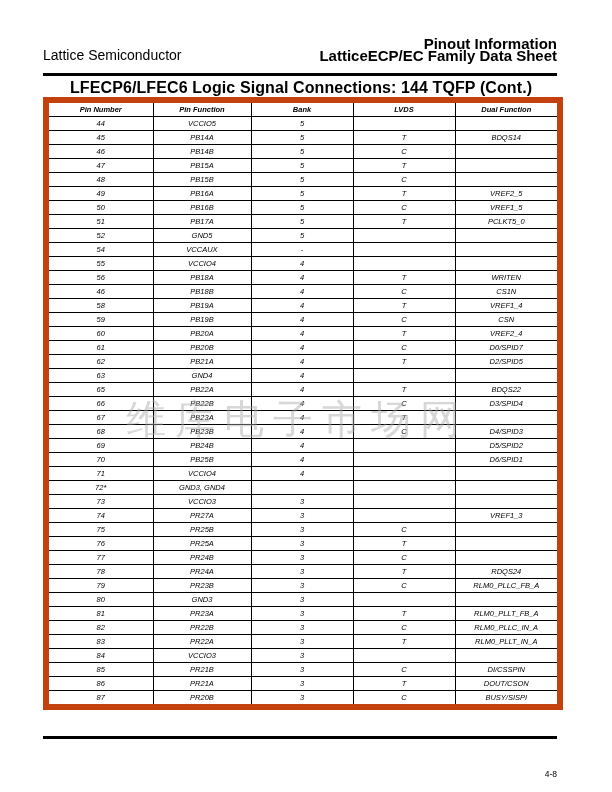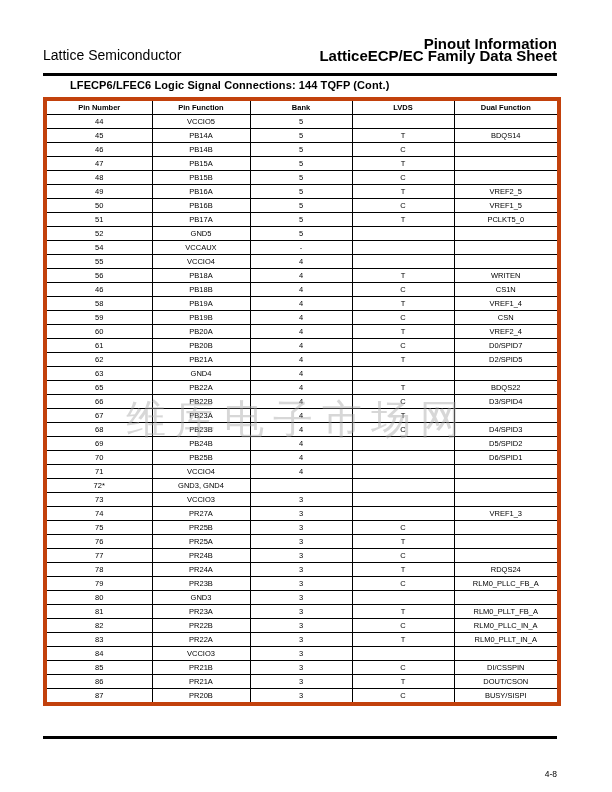--- a/index.html
+++ b/index.html
@@ -35,35 +35,36 @@
   }
   .top-rule {
     position: absolute;
     left: 43px; right: 55px; top: 73px;
     height: 3px;
     background: #000;
   }
   .page-title {
     position: absolute;
     left: 43px; top: 79px;
-    font-size: 11px;
+    font-size: 16px;
     font-weight: bold;
     letter-spacing: 0.1px;
     white-space: nowrap;
     padding-left: 27px;
   }
   .table-wrap {
     position: absolute;
     left: 43px; top: 97px;
   }
   table.pin-table {
     border-collapse: collapse;
     table-layout: fixed;
     width: 514px;
-    border: 4px solid #c2410c;
+    border: 6px solid #c2410c;
+    font-style: italic;
   }
   table.pin-table th, table.pin-table td {
     border: 1px solid #000;
     font-size: 7.5px;
     height: 14px;
     line-height: 13px;
     text-align: center;
     vertical-align: middle;
     padding: 0 2px;
     white-space: nowrap;

